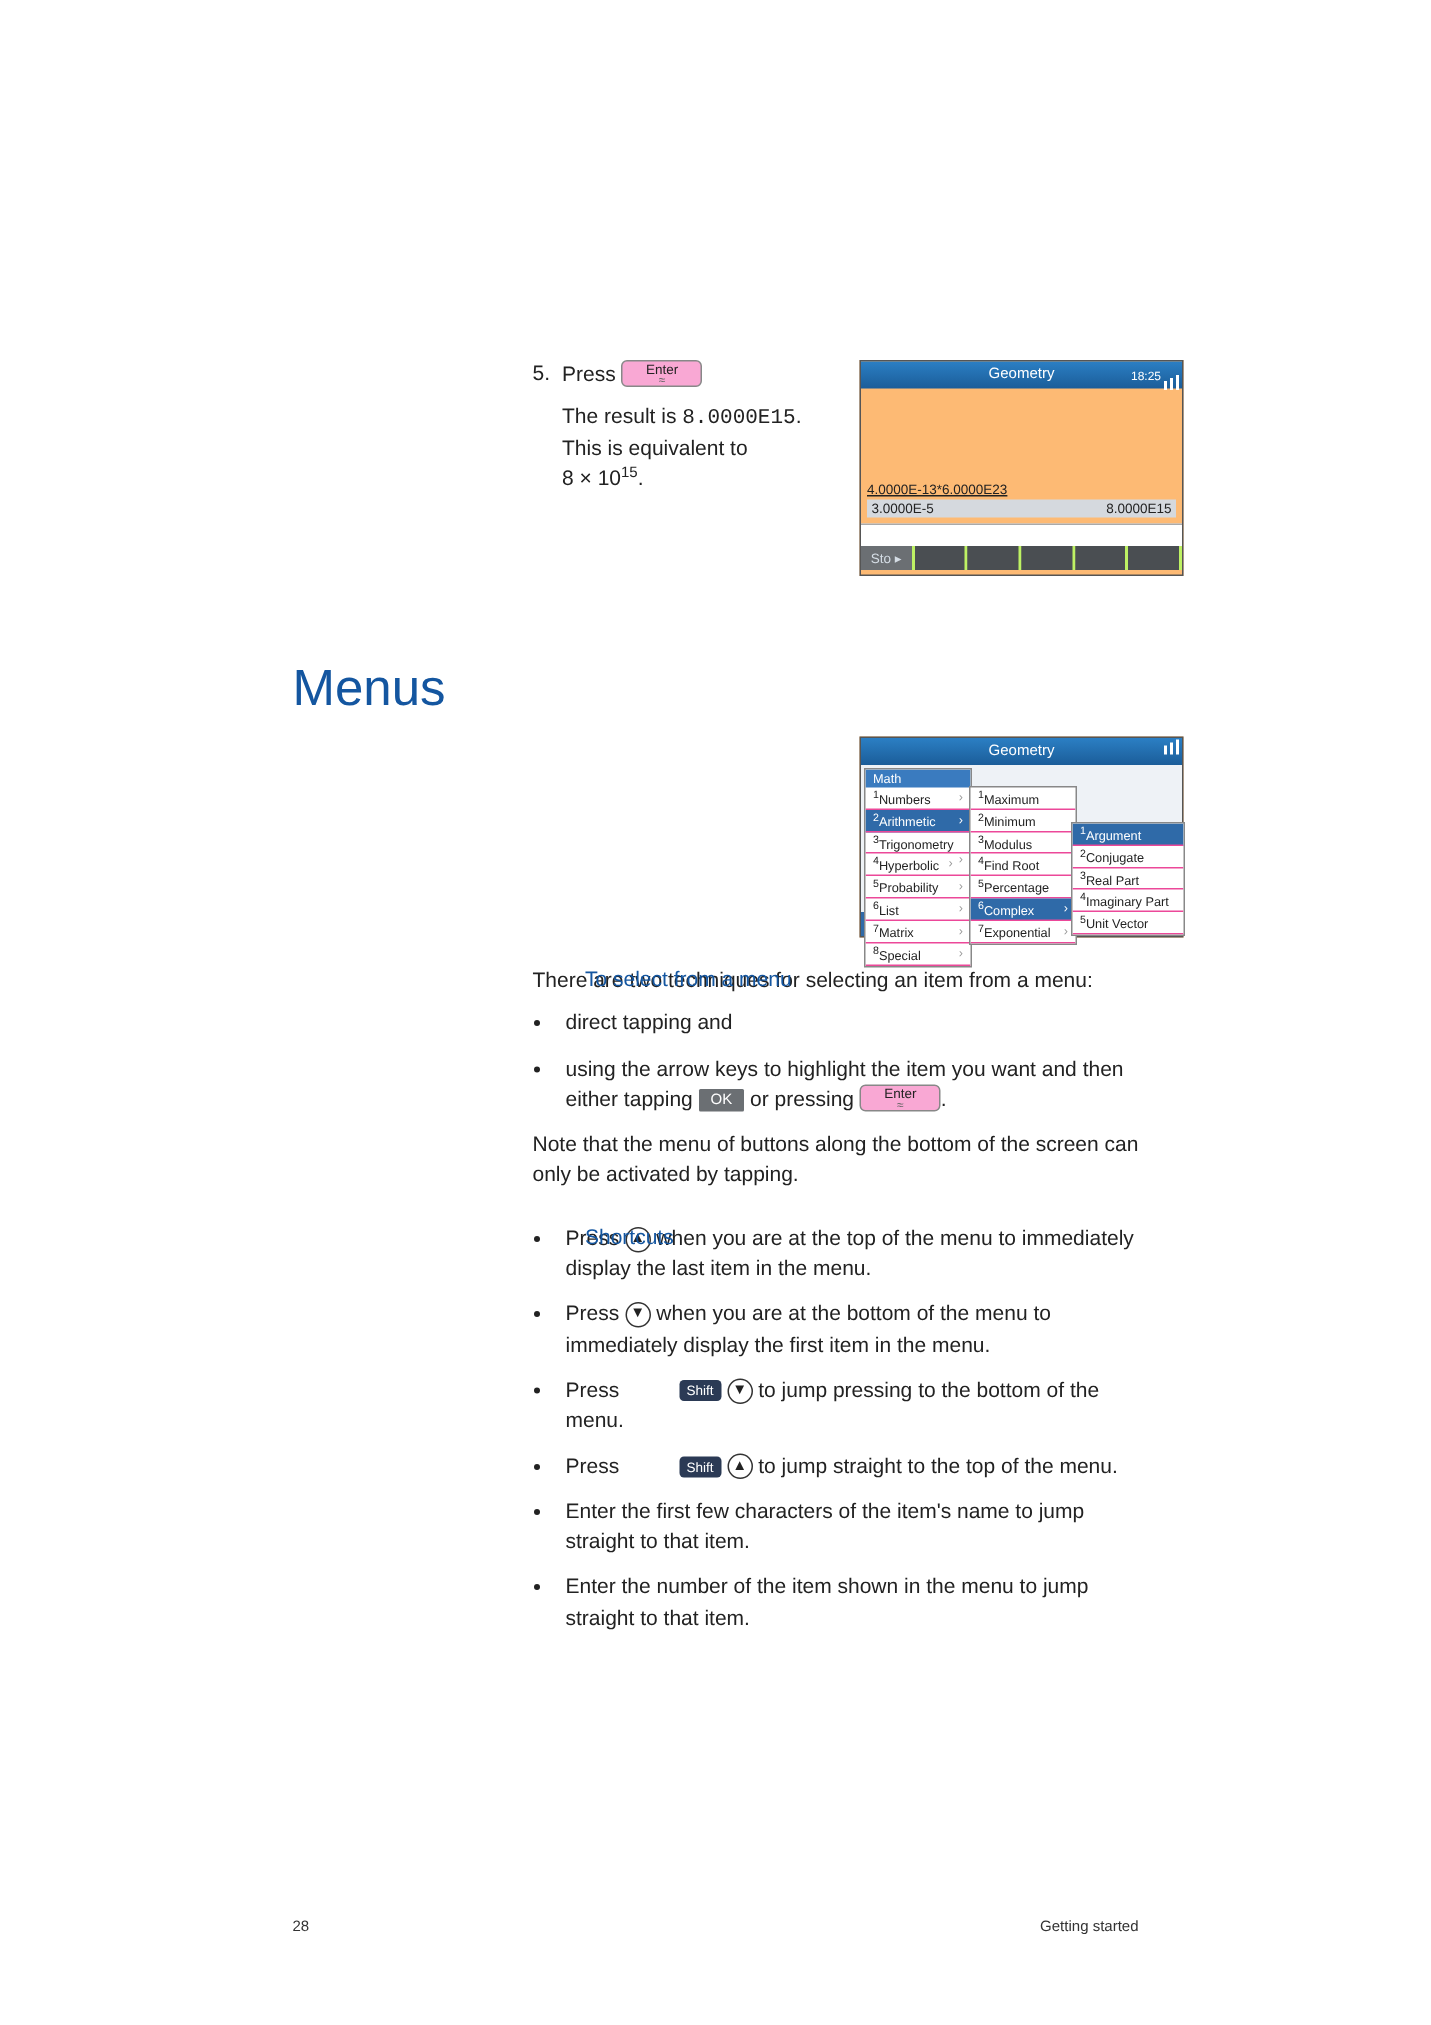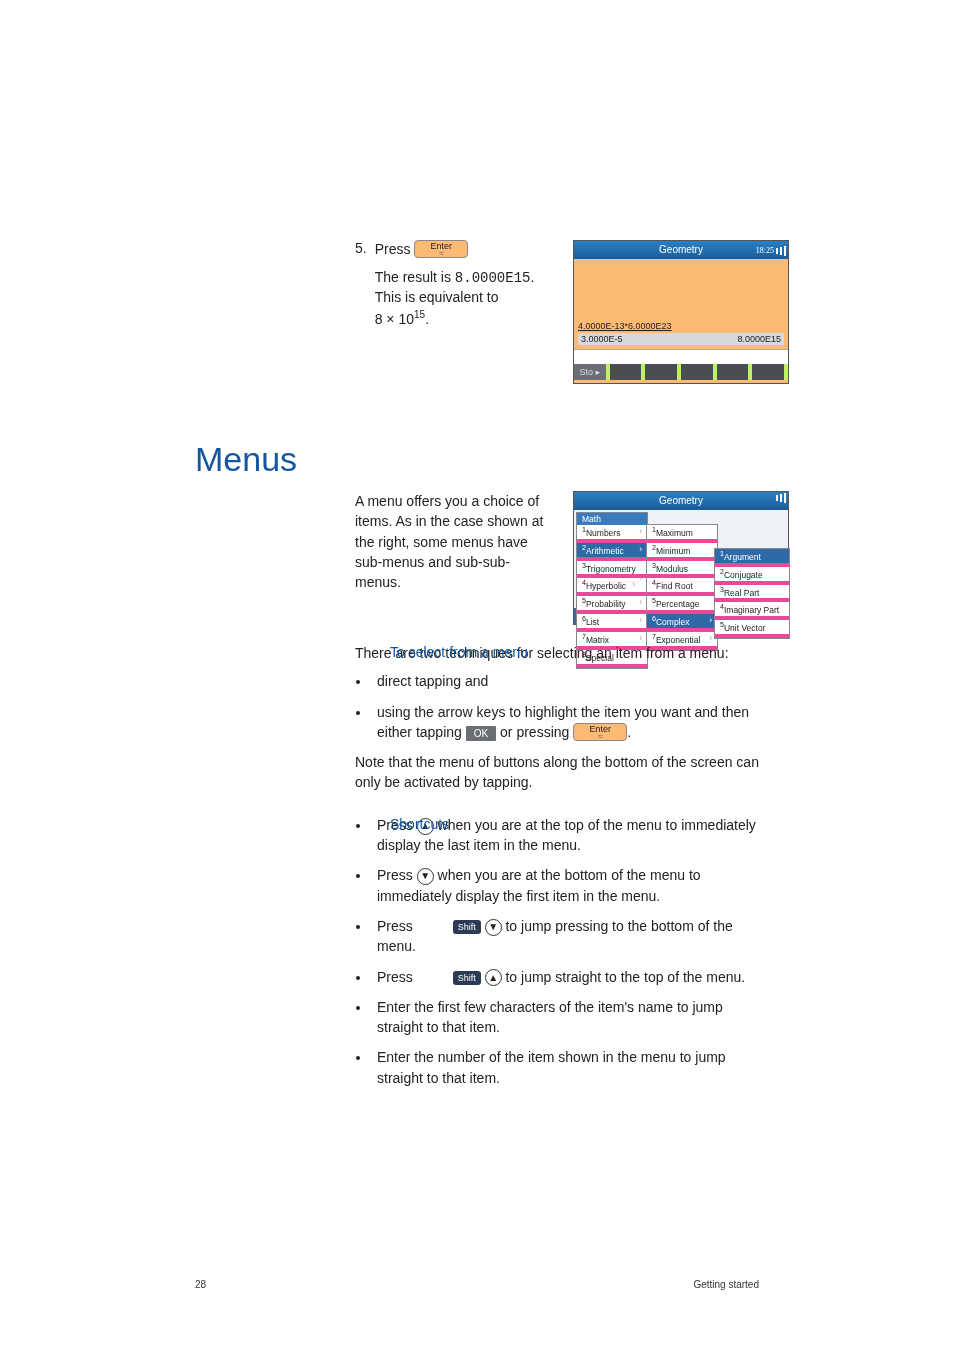--- a/index.html
+++ b/index.html
@@ -36,21 +36,21 @@
     line-height: 1.4;
   }
   .key-enter {
     display: inline-block;
     border: 1px solid #888;
     border-radius: 4px;
     padding: 0 8px;
     font-size: 10px;
     line-height: 15px;
     vertical-align: middle;
-    background: #fdba74;
+    background: #f9a8d4;
     text-align: center;
     min-width: 36px;
     position: relative;
     top: -1px;
   }
   .key-enter .k-top { font-size: 9px; display:block; line-height:8px; padding-top:1px;}
   .key-enter .k-bot { font-size:8px; display:block; line-height:7px; color:#666;}
   .key-shift {
     display:inline-block;
     background:#2b3a55;
@@ -138,22 +138,22 @@
     background: linear-gradient(#2b7fc4,#1b5d99);
     color: #fff;
     text-align: center;
     height: 18px;
     line-height: 18px;
     font-size: 10px;
     position:relative;
   }
   .calc-batt {
     position:absolute; right:2px; top:1px;
-    display:flex; align-items:center; gap:2px;
-    color:#fff; font-size:8px;font-family:Liberation Serif, serif;
+    display:flex; align-items:flex-end; gap:2px;
+    color:#fff; font-size:8px;
   }
   .calc-batt .bar { width:2px; background:#fff;}
   .calc-body {
     height: 90px;
     position: relative;
   }
   .calc-res {
     position:absolute;
     right:4px;
     bottom:4px;
@@ -171,21 +171,21 @@
     height:14px;
     background:#fff;
   }
   .calc-softkeys {
     display:flex;
     height:16px;
     background:#4a4e52;
   }
   .calc-softkeys .sk {
     flex:1;
-    border-right:4px solid #bef264;
+    border-right:2px solid #bef264;
     color:#d5dde5;
     font-size:9px;
     text-align:center;
     line-height:16px;
     background:#6b6f73;
   }
   .calc-softkeys .sk.empty { background:#4a4e52;}
   
   .menu-col {
     position:absolute;
@@ -194,21 +194,21 @@
     font-size:8.5px;
     overflow:hidden;
   }
   .menu-col .hdr {
     background:#3a7bbf; color:#fff;
     padding:1px 5px;
   }
   .menu-col .itm {
     padding:1px 5px;
     white-space:nowrap;
-    border-bottom:4px solid #ec4899;
+    border-bottom:1px solid #ec4899;
   }
   .menu-col .itm.sel { background:#2f6aa8; color:#fff; }
   .menu-col .arr::after { content:"›"; float:right; color:#999; margin-left:4px;}
   .menu-col .itm.sel.arr::after { color:#fff; }
 </style>
 </head>
 <body>
 
 <div class="page">
 
@@ -258,23 +258,20 @@
           <div class="sk empty"></div>
           <div class="sk empty"></div>
           <div class="sk empty"></div>
       </div>
     </div>
   </div>
 
   <h1>Menus</h1>
 
   <div style="position:relative; min-height:140px;">
-    <div class="right-col" style="width:200px;">
-      <div class="para">A menu offers you a choice of items. As in the case shown at the right, some menus have sub-menus and sub-sub-menus.</div>
-    </div>
     <div class="calc-shot menus" style="right:-30px; top:0;">
       <div class="calc-title">
         <span>Geometry</span>
         <div class="calc-batt">
             <span class="bar" style="height:6px;"></span>
             <span class="bar" style="height:8px;"></span>
             <span class="bar" style="height:10px;"></span>
           </div>
       </div>
       <div style="position:relative; height:98px; background:#eef2f6;">

